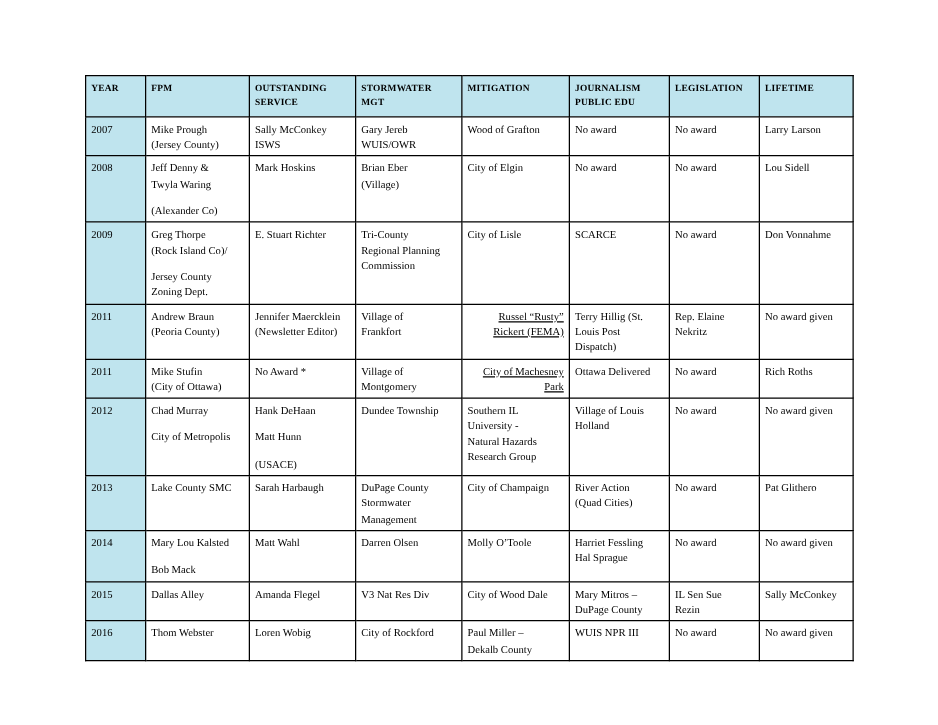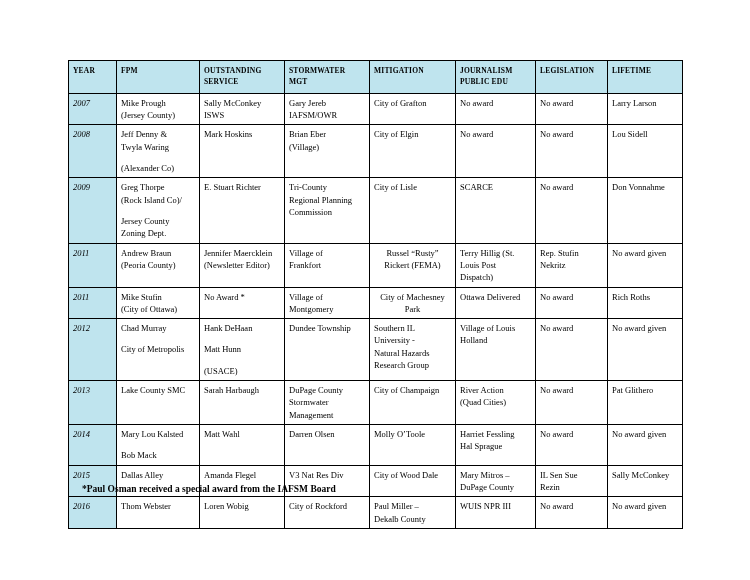--- a/index.html
+++ b/index.html
@@ -45,40 +45,40 @@
     letter-spacing: 0.2px;
     text-align: left;
     vertical-align: top;
     padding-top: 5px;
     padding-bottom: 5px;
   }
   td.year {
     background: #bfe4ee;
     text-align: left;
     vertical-align: top;
-    font-style: italic;
   }
   
   col.c-year { width: 48px; }
   col.c-fpm { width: 83px; }
   col.c-os  { width: 85px; }
   col.c-sw  { width: 85px; }
   col.c-mit { width: 86px; }
   col.c-jr  { width: 80px; }
   col.c-leg { width: 72px; }
   col.c-life{ width: 75px; }
 
   .cell-lines span {
     display: block;
   }
   .cell-lines span.gap {
     margin-top: 9px;
   }
   .center {
-    text-align: center;
+    text-align: right;
+    text-decoration: underline;
   }
   .vmid {
     vertical-align: middle;
   }
   .footnote {
     position: absolute;
     left: 82px;
     top: 484px;
     font-size: 9.5px;
     font-weight: bold;
@@ -119,24 +119,24 @@
           <td class="cell-lines">
             <span>Mike Prough</span>
             <span>(Jersey County)</span>
           </td>
           <td class="cell-lines">
             <span>Sally McConkey</span>
             <span>ISWS</span>
           </td>
           <td class="cell-lines">
             <span>Gary Jereb</span>
-            <span>IAFSM/OWR</span>
-          </td>
-          <td class="cell-lines">
-            <span>City of Grafton</span>
+            <span>WUIS/OWR</span>
+          </td>
+          <td class="cell-lines">
+            <span>Wood of Grafton</span>
           </td>
           <td class="cell-lines">
             <span>No award</span>
           </td>
           <td class="cell-lines">
             <span>No award</span>
           </td>
           <td class="cell-lines">
             <span>Larry Larson</span>
           </td>
@@ -214,21 +214,21 @@
           <td class="cell-lines center">
             <span>Russel “Rusty”</span>
             <span>Rickert (FEMA)</span>
           </td>
           <td class="cell-lines">
             <span>Terry Hillig (St.</span>
             <span>Louis Post</span>
             <span>Dispatch)</span>
           </td>
           <td class="cell-lines vmid">
-            <span>Rep. Stufin</span>
+            <span>Rep. Elaine</span>
             <span>Nekritz</span>
           </td>
           <td class="cell-lines vmid">
             <span>No award given</span>
           </td>
         </tr>
         <tr>
           <td class="year">2011</td>
           <td class="cell-lines">
             <span>Mike Stufin</span>
@@ -386,15 +386,14 @@
           <td class="cell-lines">
             <span>No award</span>
           </td>
           <td class="cell-lines">
             <span>No award given</span>
           </td>
         </tr>
       </tbody>
   </table>
 
-  <div class="footnote">*Paul Osman received a special award from the IAFSM Board</div>
 
 </div>
 
 </body></html>

